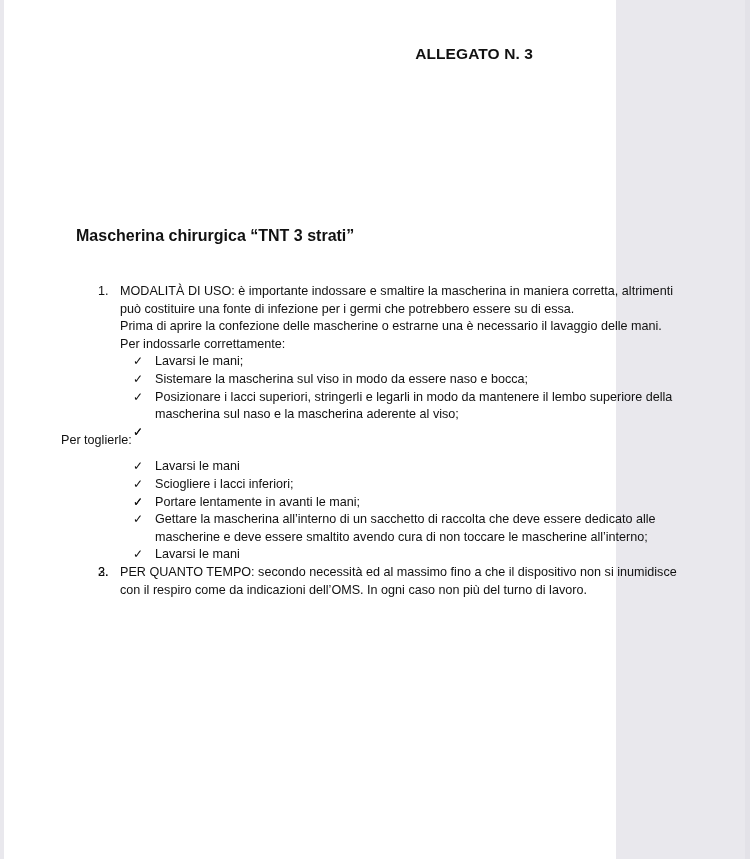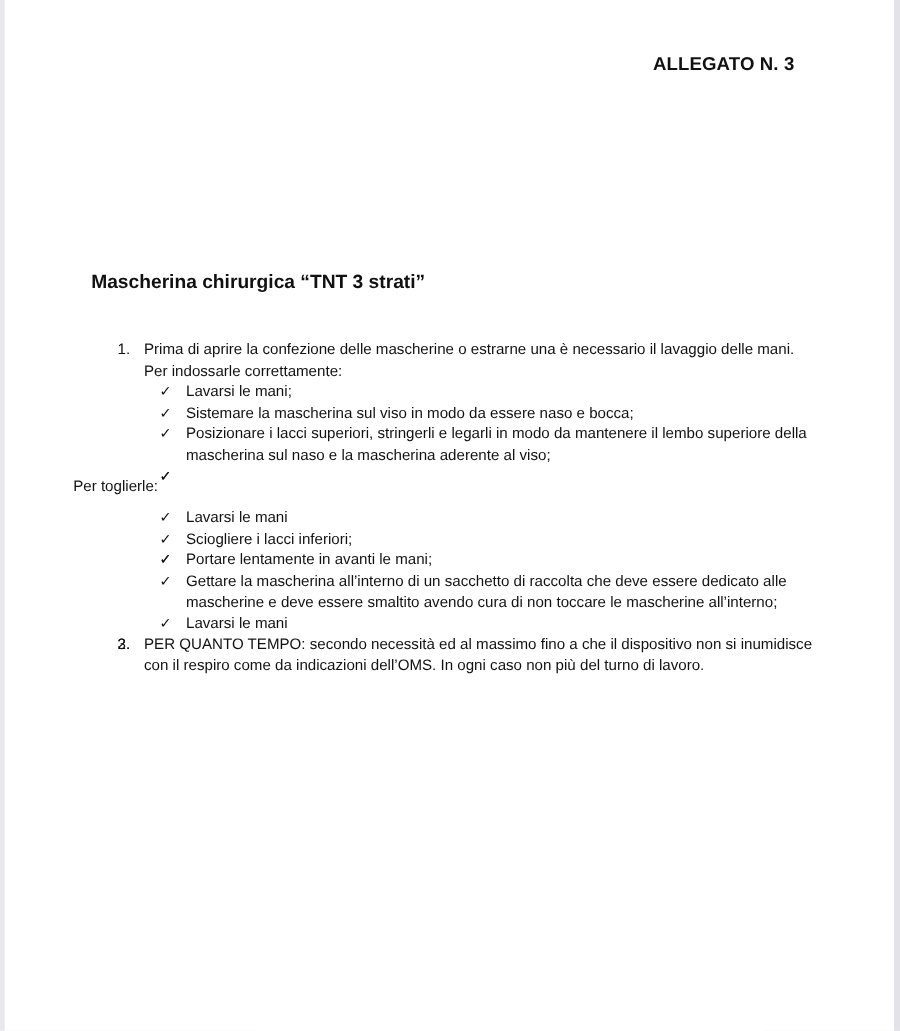--- a/index.html
+++ b/index.html
@@ -1,21 +1,21 @@
 <!DOCTYPE html>
 <html><head>
 <meta charset="utf-8">
 <style>
   html, body { margin:0; padding:0; }
   body {
     width:750px; height:859px; background:#e9e8ed; position:relative; overflow:hidden;
     font-family:"Liberation Sans", sans-serif; color:#111;
   }
   .page {
-    position:absolute; left:4px; top:0; width:741px; height:859px; background:#ffffff;
+    position:absolute; left:4px; top:0; width:612px; height:859px; background:#ffffff;
   }
   .right-edge { position:absolute; left:745px; top:0; width:5px; height:859px; background:#e3e2e8; }
   .allegato {
     position:absolute; right:83px; top:45px; font-weight:bold; font-size:15.5px; letter-spacing:0.1px;
   }
   .title {
     position:absolute; left:72px; top:227px; font-weight:bold; font-size:16px;
   }
   .content { position:absolute; left:0; top:283px; width:741px; font-size:12.6px; line-height:17.6px; }
   .num-item { position:relative; padding-left:116px; padding-right:60px; }
@@ -29,20 +29,21 @@
 <body>
 
 <div class="page">
   <div class="allegato">ALLEGATO N. 3</div>
   <div class="title">Mascherina chirurgica “TNT 3 strati”</div>
 
   <div class="content">
 
     <div class="num-item">
       <span class="num">1.</span>
+      <div>MODALITÀ DI USO: è importante indossare e smaltire la mascherina in maniera corretta, altrimenti può costituire una fonte di infezione per i germi che potrebbero essere su di essa.</div>
       <div>Prima di aprire la confezione delle mascherine o estrarne una è necessario il lavaggio delle mani.</div>
       <div>Per indossarle correttamente:</div>
     </div>
     <ul class="check-list">
       <li class="check-item"><span class="check">✓</span><span>Lavarsi le mani;</span></li>
       <li class="check-item"><span class="check">✓</span><span>Sistemare la mascherina sul viso in modo da essere naso e bocca;</span></li>
       <li class="check-item"><span class="check">✓</span><span>Posizionare i lacci superiori, stringerli e legarli in modo da mantenere il lembo superiore della mascherina sul naso e la mascherina aderente al viso;</span></li>
       <li class="check-item"><span class="check">✓</span></li>
       <li class="check-item"><span class="check">✓</span></li>
     </ul>

